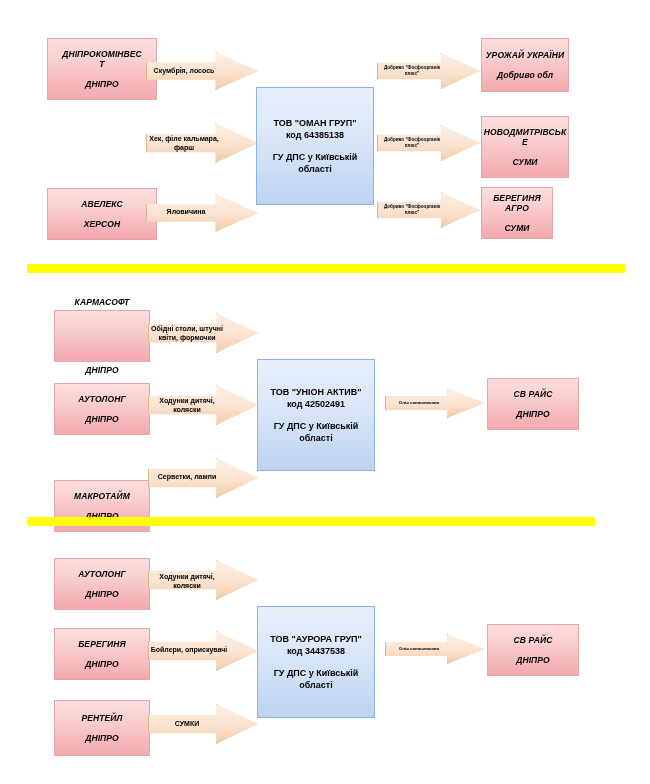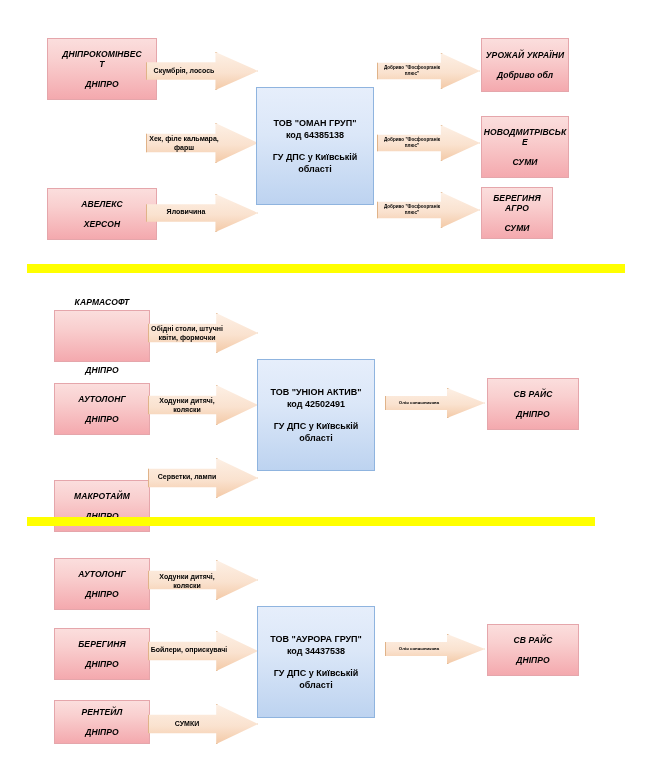--- a/index.html
+++ b/index.html
@@ -262,21 +262,21 @@
     <div class="ln1">БЕРЕГИНЯ</div>
     <div class="ln2">ДНІПРО</div>
   </div>
 
   <div class="arrow" style="left:148px; top:631px; width:110px; height:40px;"></div>
   <div class="arrow-outline" style="left:148px; top:631px; width:110px; height:40px;"></div>
   <div class="arrow-label" style="left:150px; top:641px; width:78px; height:18px;">
     <span>Бойлери, оприскувачі</span>
   </div>
 
-  <div class="node box-pink" style="left:54px; top:700px; width:96px; height:44px;">
+  <div class="node box-pink" style="left:54px; top:700px; width:96px; height:56px;">
     <div class="ln1">РЕНТЕЙЛ</div>
     <div class="ln2">ДНІПРО</div>
   </div>
 
   <div class="arrow" style="left:148px; top:704px; width:110px; height:40px;"></div>
   <div class="arrow-outline" style="left:148px; top:704px; width:110px; height:40px;"></div>
   <div class="arrow-label" style="left:150px; top:715px; width:74px; height:18px;">
     <span>СУМКИ</span>
   </div>
 

